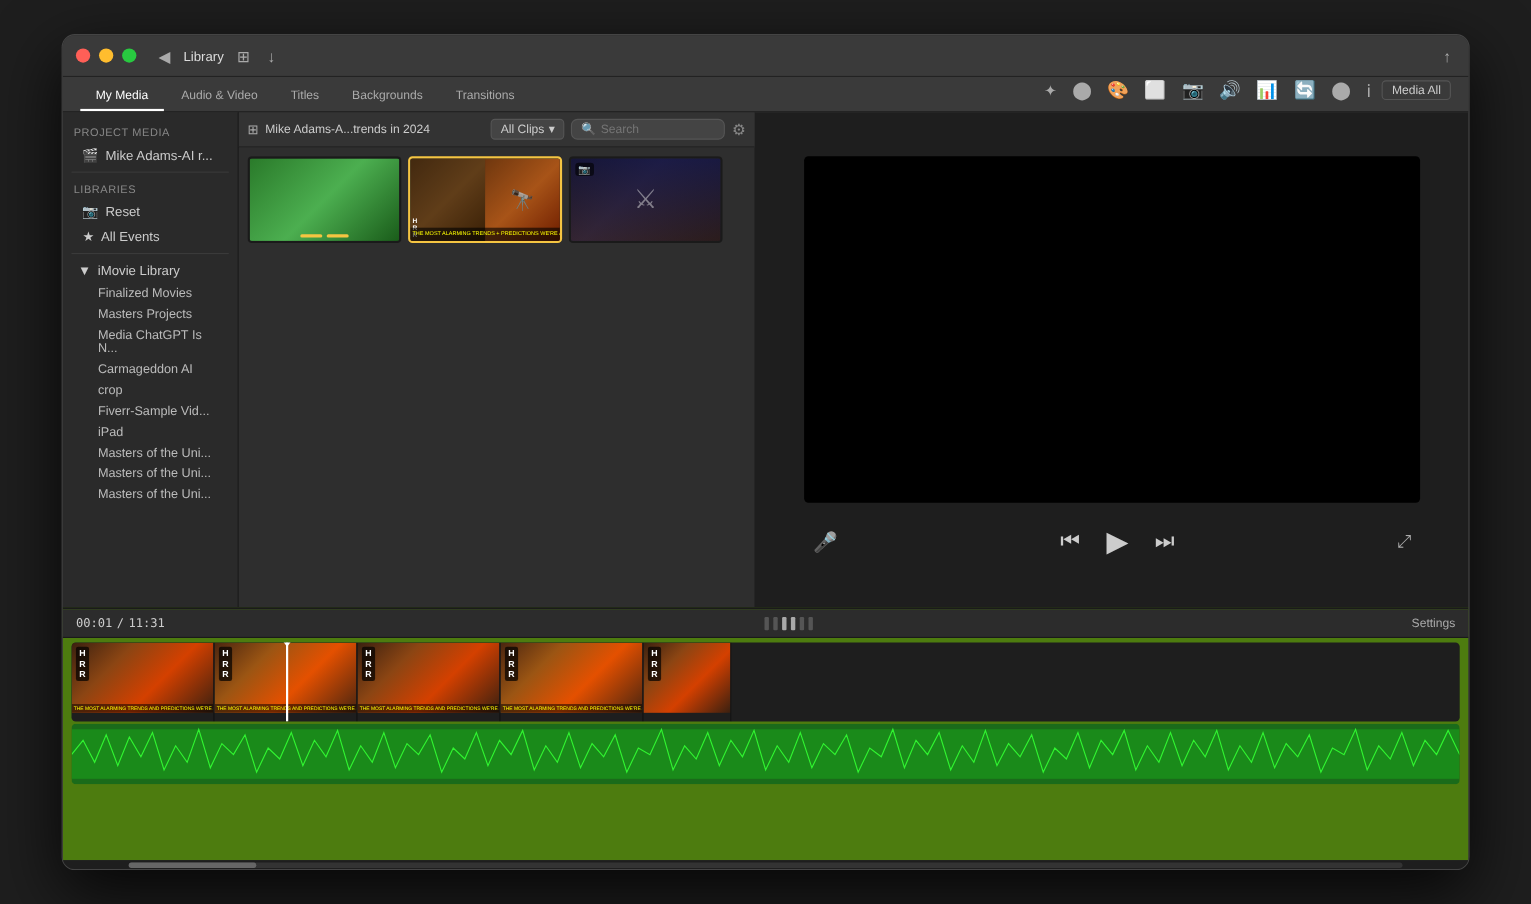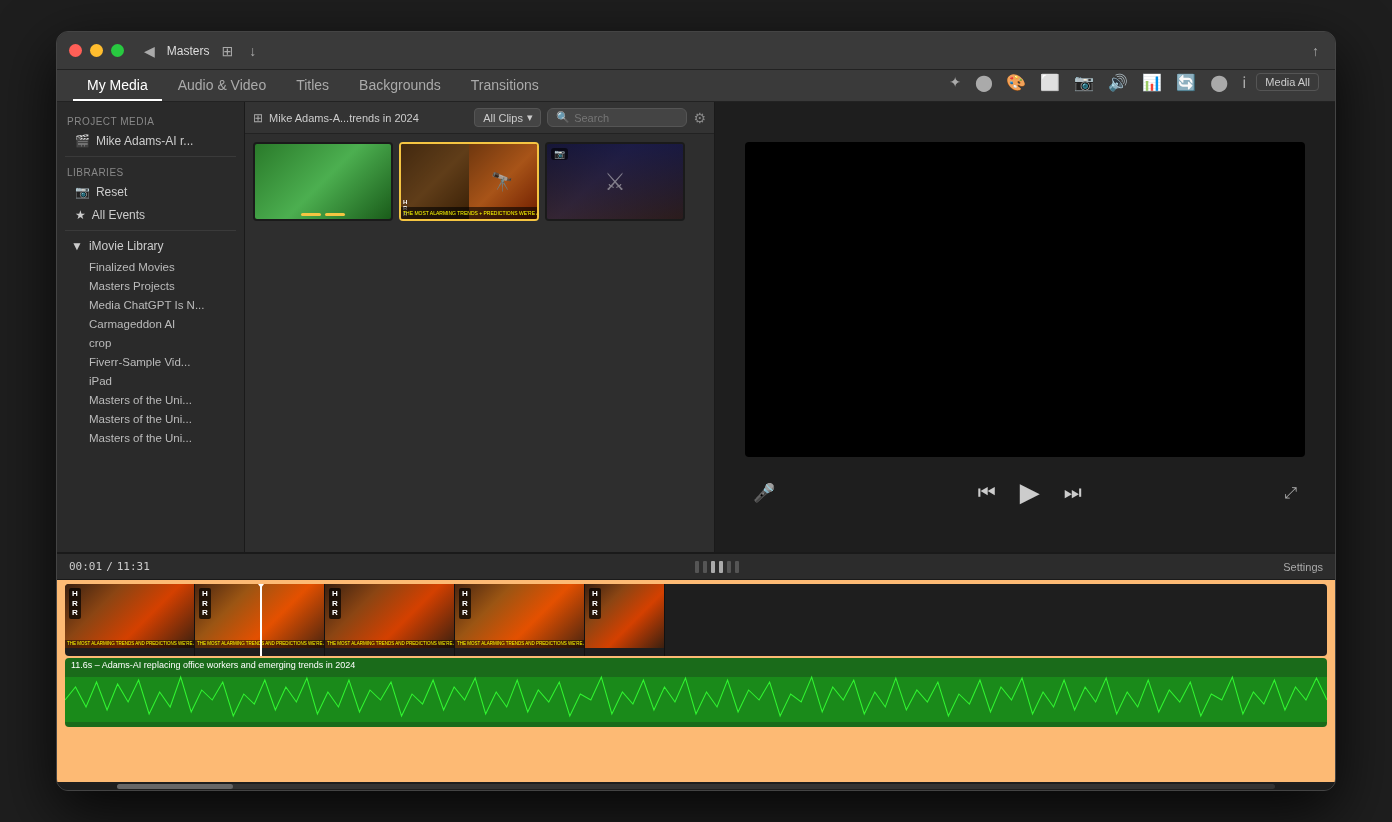--- a/index.html
+++ b/index.html
@@ -81,21 +81,21 @@
       background: #3a3a3a;
       height: 32px;
       display: flex;
       align-items: flex-end;
       border-bottom: 1px solid #222;
       flex-shrink: 0;
       padding: 0 16px;
     }
     .tab-item {
       padding: 6px 14px;
-      font-size: 14px;
+      font-size: 11px;
       cursor: pointer;
       color: #aaa;
       border-bottom: 2px solid transparent;
       margin-right: 2px;
     }
     .tab-item.active {
       color: #fff;
       border-bottom: 2px solid #fff;
     }
     .toolbar-icon-btn {
@@ -108,21 +108,21 @@
       border-radius: 4px;
     }
     
     .main-content {
       display: flex;
       flex: 1;
       overflow: hidden;
     }
     
     .sidebar {
-      width: 188px;
+      width: 160px;
       background: #2a2a2a;
       border-right: 1px solid #1a1a1a;
       overflow-y: auto;
       flex-shrink: 0;
       padding: 8px 0;
     }
     .sidebar-section-header {
       font-size: 10px;
       color: #888;
       text-transform: uppercase;
@@ -325,21 +325,21 @@
       background: none;
       border: none;
       color: #aaa;
       font-size: 16px;
       cursor: pointer;
       margin-left: auto;
     }
     
     .timeline-section {
       height: 230px;
-      background: #fdba74;
+      background: #4d7c0f;
       border-top: 2px solid #1a1a1a;
       display: flex;
       flex-direction: column;
       flex-shrink: 0;
     }
     .timeline-header {
       height: 26px;
       background: #2c2c2c;
       display: flex;
       align-items: center;
@@ -471,21 +471,21 @@
 <div class="app-window">
 
   <div class="title-bar">
     <div class="window-controls">
       <button class="wc-btn wc-close"></button>
       <button class="wc-btn wc-min"></button>
       <button class="wc-btn wc-max"></button>
     </div>
     <div class="title-left-actions">
       <button class="btn-icon">◀</button>
-      <span>Masters</span>
+      <span>Library</span>
       <button class="btn-icon">⊞</button>
       <button class="btn-icon">↓</button>
     </div>
     <div class="title-right-actions">
       <button class="btn-icon">↑</button>
     </div>
   </div>
 
   <div class="tab-bar">
     <div class="tab-item active">
@@ -676,23 +676,20 @@
             <div class="video-clip-inner" style="background:linear-gradient(135deg,#3a2010 0%,#8b4513 30%,#d44000 60%,#3a2010 100%);">
               <div class="hrr-badge">H<br>R<br>R</div>
             </div>
           </div>
         </div>
 
         <div class="playhead"></div>
       </div>
 
       <div class="audio-track">
-        <div class="audio-label">
-          <span>11.6s – Adams-AI replacing office workers and emerging trends in 2024</span>
-        </div>
         <div class="audio-waveform">
           <svg class="waveform-svg" viewBox="0 0 1200 55" preserveAspectRatio="none">
             <g fill="#22cc22" opacity="0.8">
               
             </g>
 
             <rect x="0" y="5" width="1200" height="45" fill="#1a8a1a" rx="0"></rect>
             <g stroke="#22ee22" stroke-width="1.5" fill="none">
 
               <polyline points="0,28 10,15 20,35 30,10 40,38 50,12 60,30 70,8 80,42 90,20 100,35 110,5 120,40 130,18 140,28 150,10 160,44 170,22 180,32 190,8 200,38 210,15 220,30 230,6 240,42 250,20 260,35 270,8 280,40 290,18 300,28 310,10 320,44 330,22 340,32 350,8 360,38 370,15 380,28 390,6 400,42 410,20 420,35 430,8 440,40 450,18 460,30 470,10 480,44 490,22 500,28 510,5 520,42 530,20 540,32 550,8 560,38 570,15 580,30 590,6 600,42 610,20 620,35 630,8 640,40 650,18 660,28 670,10 680,44 690,22 700,30 710,5 720,40 730,15 740,28 750,8 760,42 770,20 780,35 790,6 800,38 810,18 820,30 830,10 840,44 850,22 860,32 870,8 880,40 890,15 900,28 910,6 920,42 930,20 940,35 950,8 960,38 970,15 980,30 990,6 1000,42 1010,20 1020,35 1030,8 1040,40 1050,18 1060,30 1070,10 1080,44 1090,22 1100,28 1110,5 1120,42 1130,20 1140,32 1150,8 1160,38 1170,15 1180,28 1190,6 1200,28" fill="none" stroke="#33ff33" stroke-width="1" opacity="0.9"></polyline>

